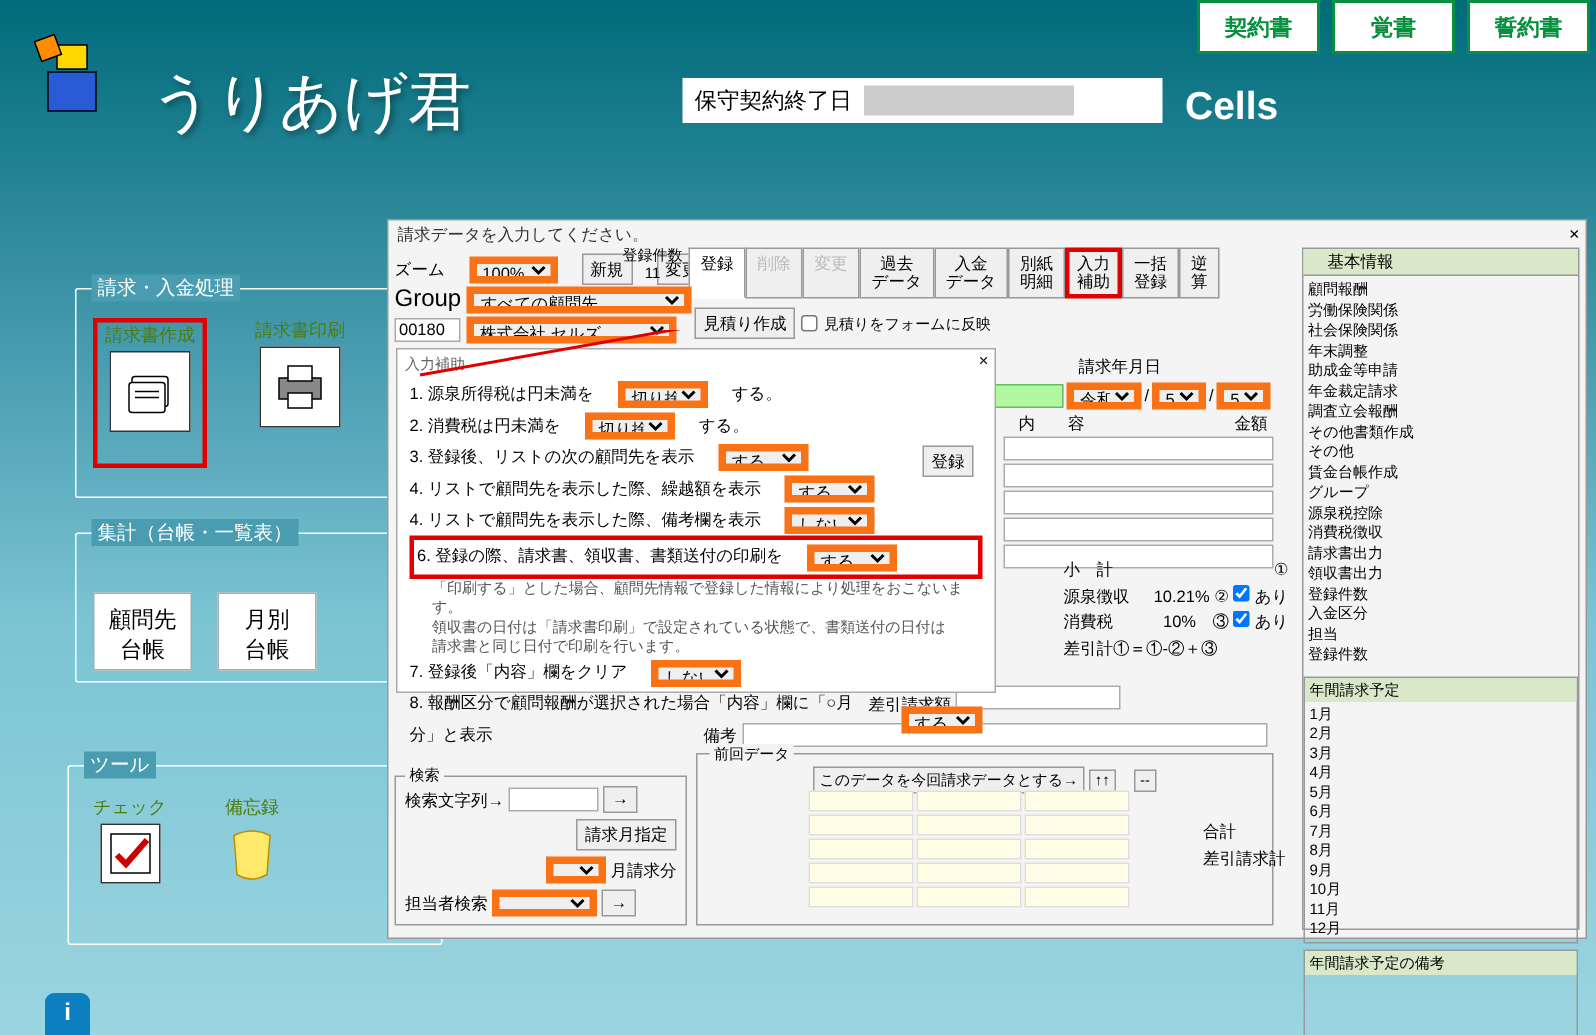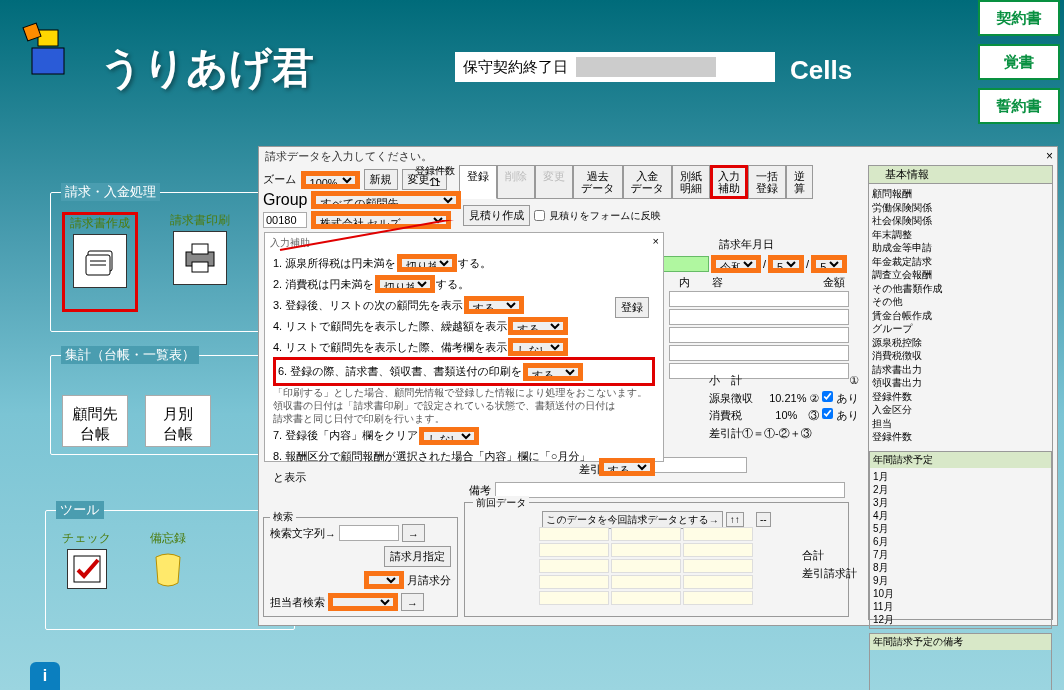--- a/index.html
+++ b/index.html
@@ -1,60 +1,60 @@
 <!DOCTYPE html>
 <html><head>
 <meta charset="utf-8">
 <style>
 *{box-sizing:border-box;margin:0;padding:0;font-family:"MS PGothic","Meiryo",sans-serif}
 body{background:linear-gradient(180deg,#006b7a 0%,#4a9db0 35%,#7bc4d4 60%,#9bd5e0 100%);width:1064px;height:690px;position:relative;overflow:hidden}
 .bg-logo{position:absolute;left:20px;top:20px;width:60px;height:60px}
-.app-title{position:absolute;left:100px;top:40px;color:#fff;font-size:42px;font-weight:bold;text-shadow:2px 2px 4px rgba(0,0,0,.4)}
+.app-title{position:absolute;left:100px;top:40px;color:#fff;font-size:42px;font-weight:normal;text-shadow:2px 2px 4px rgba(0,0,0,.4)}
 .contract-box{position:absolute;left:455px;top:52px;width:320px;height:30px;background:#fff;display:flex;align-items:center;padding:14px 8px;font-size:15px}
 .contract-box .gray{width:140px;height:20px;background:#ccc;margin-left:8px}
 .cells-lbl{position:absolute;left:790px;top:55px;color:#fff;font-size:26px;font-weight:bold}
-.side-btns{position:absolute;right:4px;top:0;display:flex;flex-direction:column;gap:8px}
+.side-btns{position:absolute;right:4px;top:0;display:flex;flex-direction:row;gap:8px}
 .side-btns button{width:82px;height:36px;background:#fff;border:2px solid #089040;color:#089040;font-size:15px;font-weight:bold;cursor:pointer}
 .panel{position:absolute;border:1px solid #fff;border-radius:2px}
 .panel-label{position:absolute;top:-10px;left:10px;color:#fff;font-size:13px;padding:0 4px;background:#4a9db0}
 .p1{left:50px;top:192px;width:240px;height:140px}
 .p2{left:50px;top:355px;width:240px;height:100px}
 .p3{left:45px;top:510px;width:250px;height:120px}
 .icon-box{position:absolute;display:flex;flex-direction:column;align-items:center}
 .icon-box .lbl{color:#4d7c0f;font-size:12px;text-align:right;margin-bottom:2px}
 .icon-box .img{width:54px;height:54px;background:#fff;border:1px solid #333;display:flex;align-items:center;justify-content:center;font-size:26px}
 .red-box{border:3px solid #e00000}
 .txtbtn{background:#fff;border:1px solid #aaa;padding:8px 4px;font-size:15px;text-align:center;cursor:pointer;line-height:1.3}
 .txtbtn.l1{position:absolute;left:62px;top:395px;width:66px;height:52px}
 .txtbtn.l2{position:absolute;left:145px;top:395px;width:66px;height:52px}
 .tool-icon{width:40px;height:40px;border:1px solid #333;background:#fff;display:flex;align-items:center;justify-content:center;font-size:22px}
 .modal{position:absolute;left:258px;top:146px;width:800px;height:480px;background:#f4f4f4;border:1px solid #999}
 .modal-h{position:absolute;top:2px;left:6px;font-size:11px;color:#333}
 .close-x{position:absolute;top:2px;right:4px;font-size:12px;cursor:pointer}
-.row1{position:absolute;top:22px;left:4px;display:flex;align-items:center;gap:4px}
+.row1{position:absolute;top:22px;left:4px;display:flex;align-items:center;gap:16px}
 .row1 span{font-size:11px}
 .sel{font-size:11px;border:5px solid #f97316;height:18px}
 .btn{font-size:11px;border:1px solid #999;background:#efefef;padding:2px 5px;cursor:pointer}
 .reg-count{position:absolute;left:156px;top:18px;font-size:10px;text-align:center;line-height:1.2}
 .tabbar{position:absolute;top:18px;left:200px;display:flex}
 .tab{border:1px solid #999;background:#efefef;font-size:11px;padding:4px 7px;cursor:pointer;text-align:center;line-height:1.1}
 .tab.on{background:#fff;border-bottom:1px solid #fff}
 .tab.red{border:3px solid #e00000;padding:2px 5px}
 .row2{position:absolute;top:44px;left:4px;display:flex;gap:4px;align-items:center}
 .row3{position:absolute;top:64px;left:4px;display:flex;gap:4px;align-items:center}
 .mitsumori{position:absolute;top:58px;left:204px;display:flex;gap:4px;align-items:center}
 .checkbox{width:11px;height:11px}
 .sub-modal{position:absolute;left:5px;top:85px;width:400px;height:230px;background:#fff;border:1px solid #aaa}
 .sub-title{position:absolute;top:3px;left:5px;font-size:10px;color:#666}
 .sub-close{position:absolute;top:2px;right:4px;font-size:11px;cursor:pointer}
 .sub-list{position:absolute;top:20px;left:8px;right:8px;font-size:11px;line-height:1.9}
-.sub-list .li{display:flex;align-items:center;gap:1px}
+.sub-list .li{display:flex;align-items:center;gap:16px}
 .sub-list .li .sel{width:60px}
 .sub-list .li.hl{border:3px solid #e00000;padding:1px 2px}
-.note{font-size:10px;color:#555;margin-left:0;line-height:1.3}
+.note{font-size:10px;color:#555;margin-left:15px;line-height:1.3}
 .reg-btn{position:absolute;top:150px;right:5px}
 .date-area{position:absolute;top:90px;left:460px;display:flex;gap:4px;align-items:center;font-size:11px}
 .green-in{background:#b0f7a0;border:1px solid #6b6;width:100px;height:16px}
 .hdr-row{position:absolute;top:128px;left:420px;display:flex;gap:100px;font-size:11px}
 .box-in{border:1px solid #aaa;background:#fff;height:16px}
 .subtotal{position:absolute;top:225px;left:450px;font-size:11px;line-height:1.6}
 .subtotal .line{display:flex;justify-content:space-between;width:150px}
 .sa-area{position:absolute;top:310px;left:320px;font-size:11px}
 .biko{position:absolute;top:335px;left:210px;font-size:11px;display:flex;gap:4px;align-items:center}
 .prev-panel{position:absolute;left:205px;top:355px;width:385px;height:115px;border:1px solid #999;font-size:11px}

